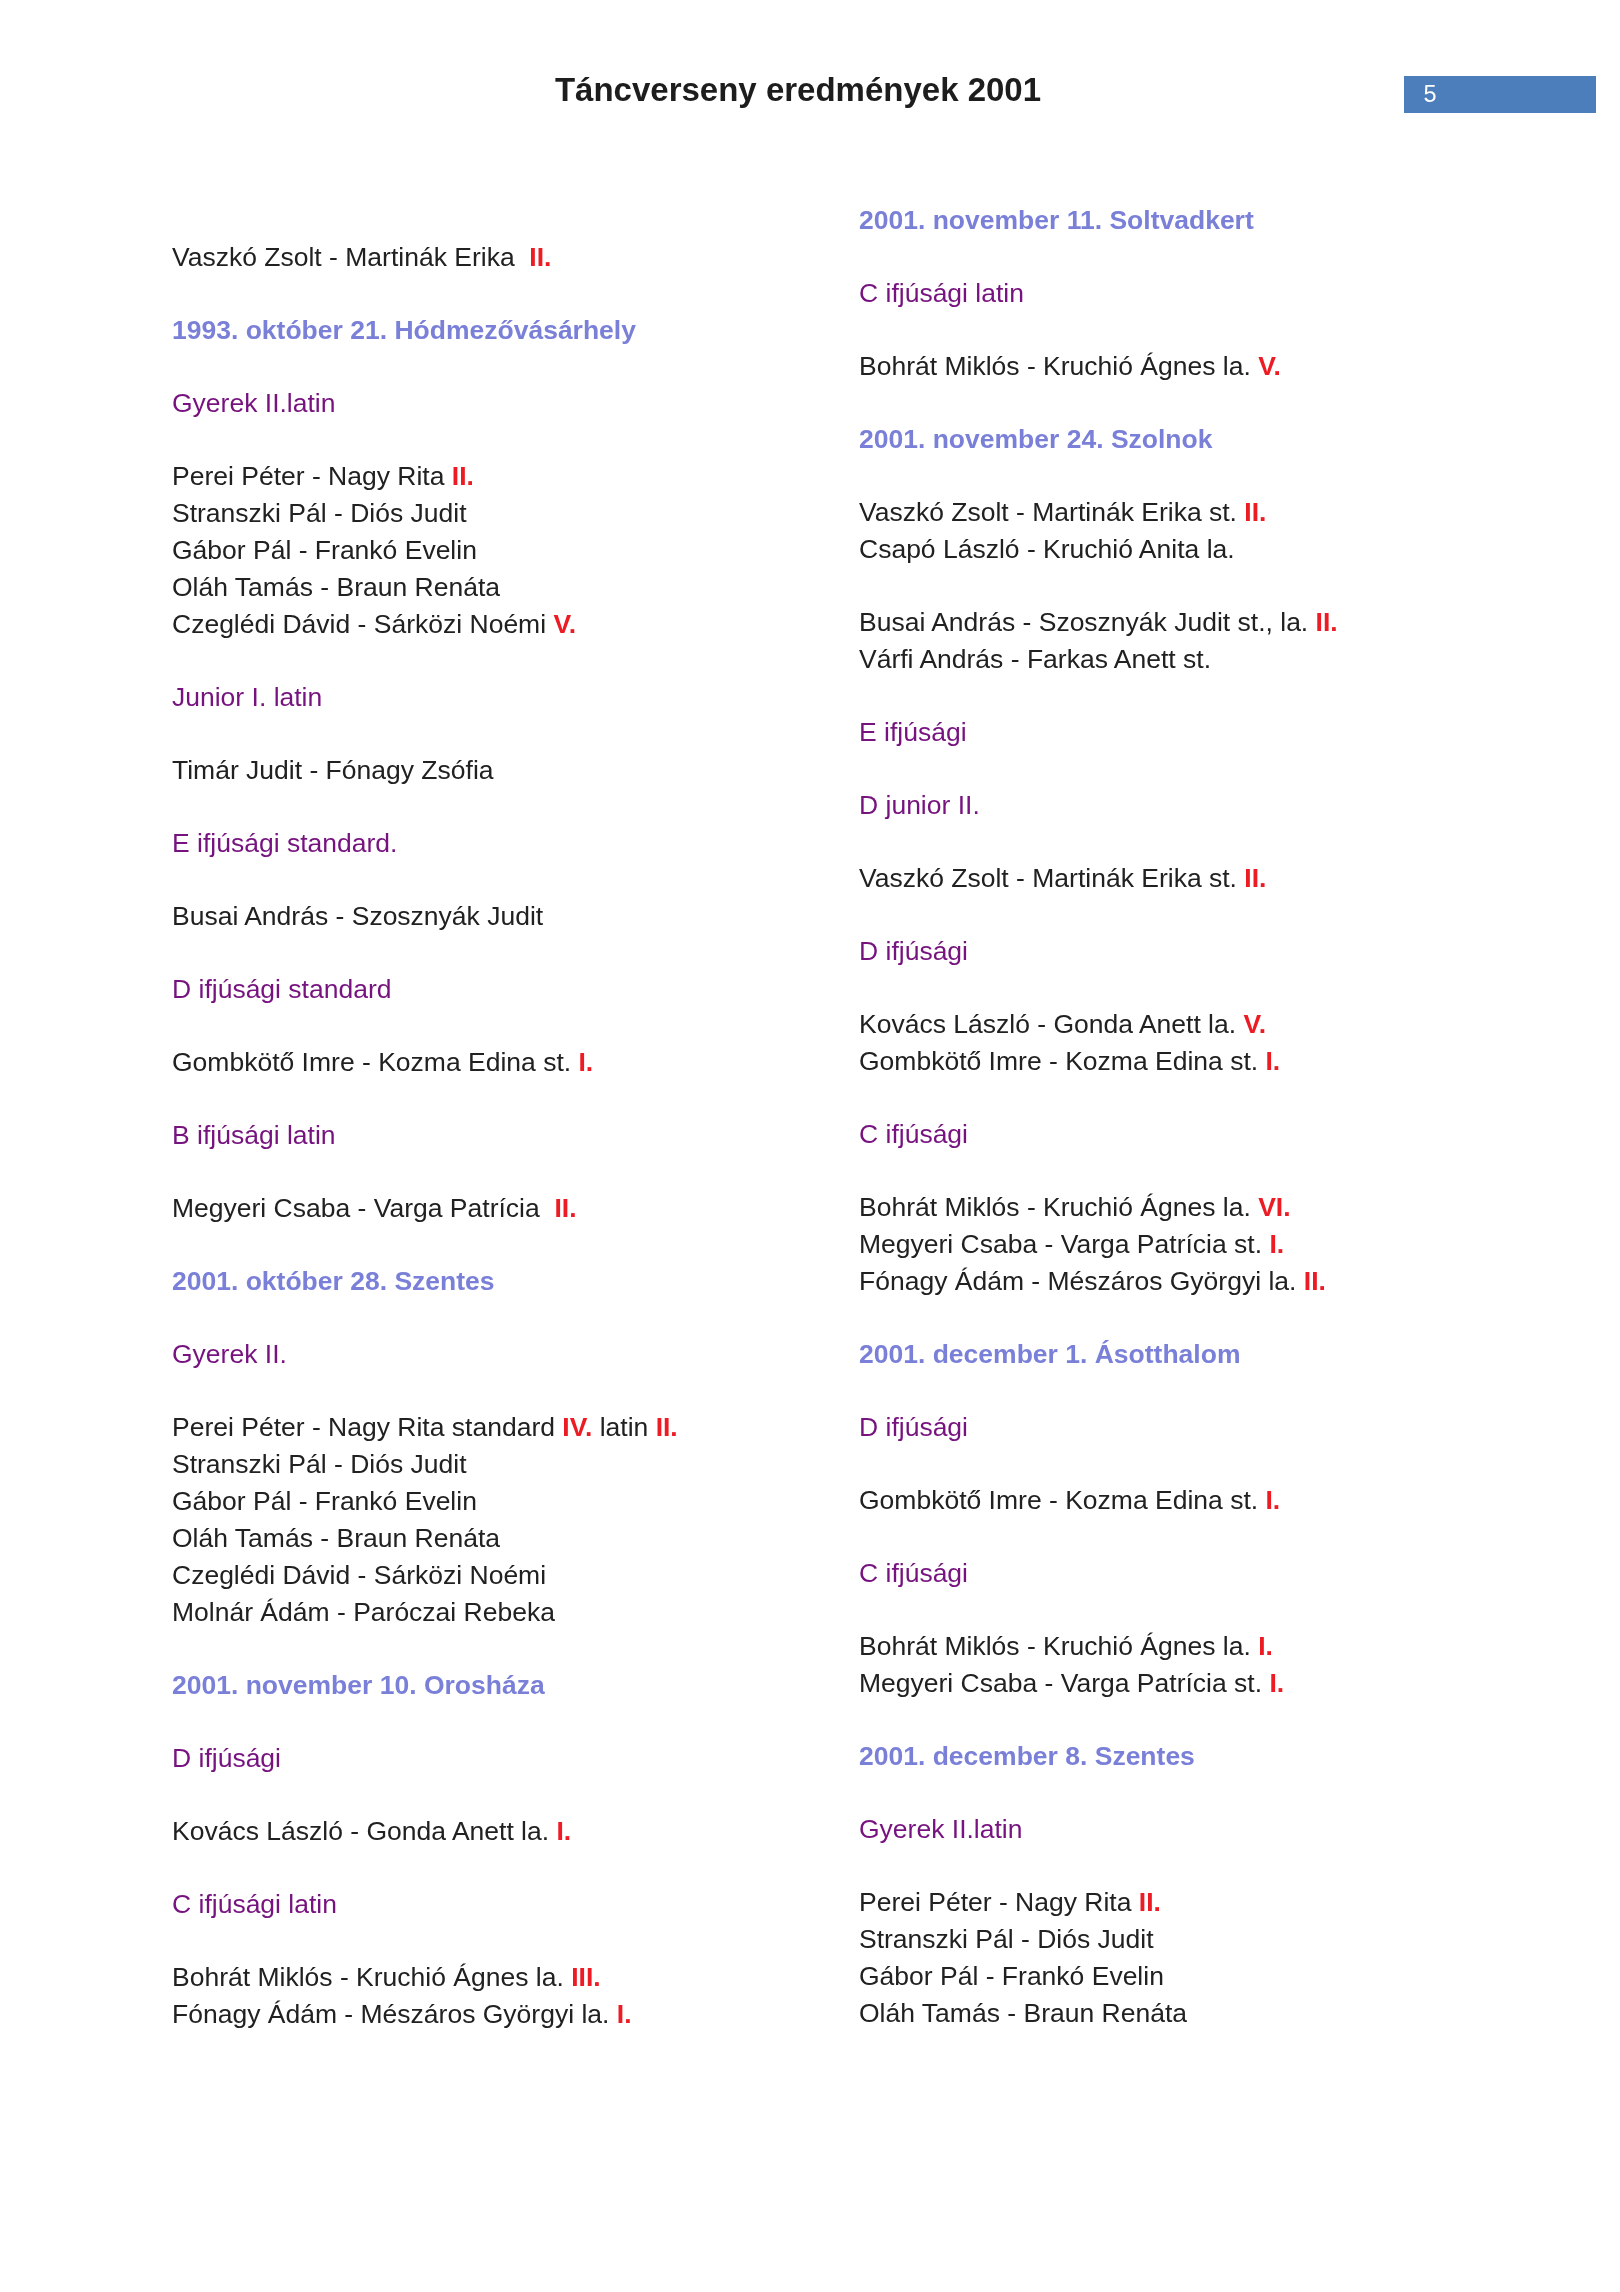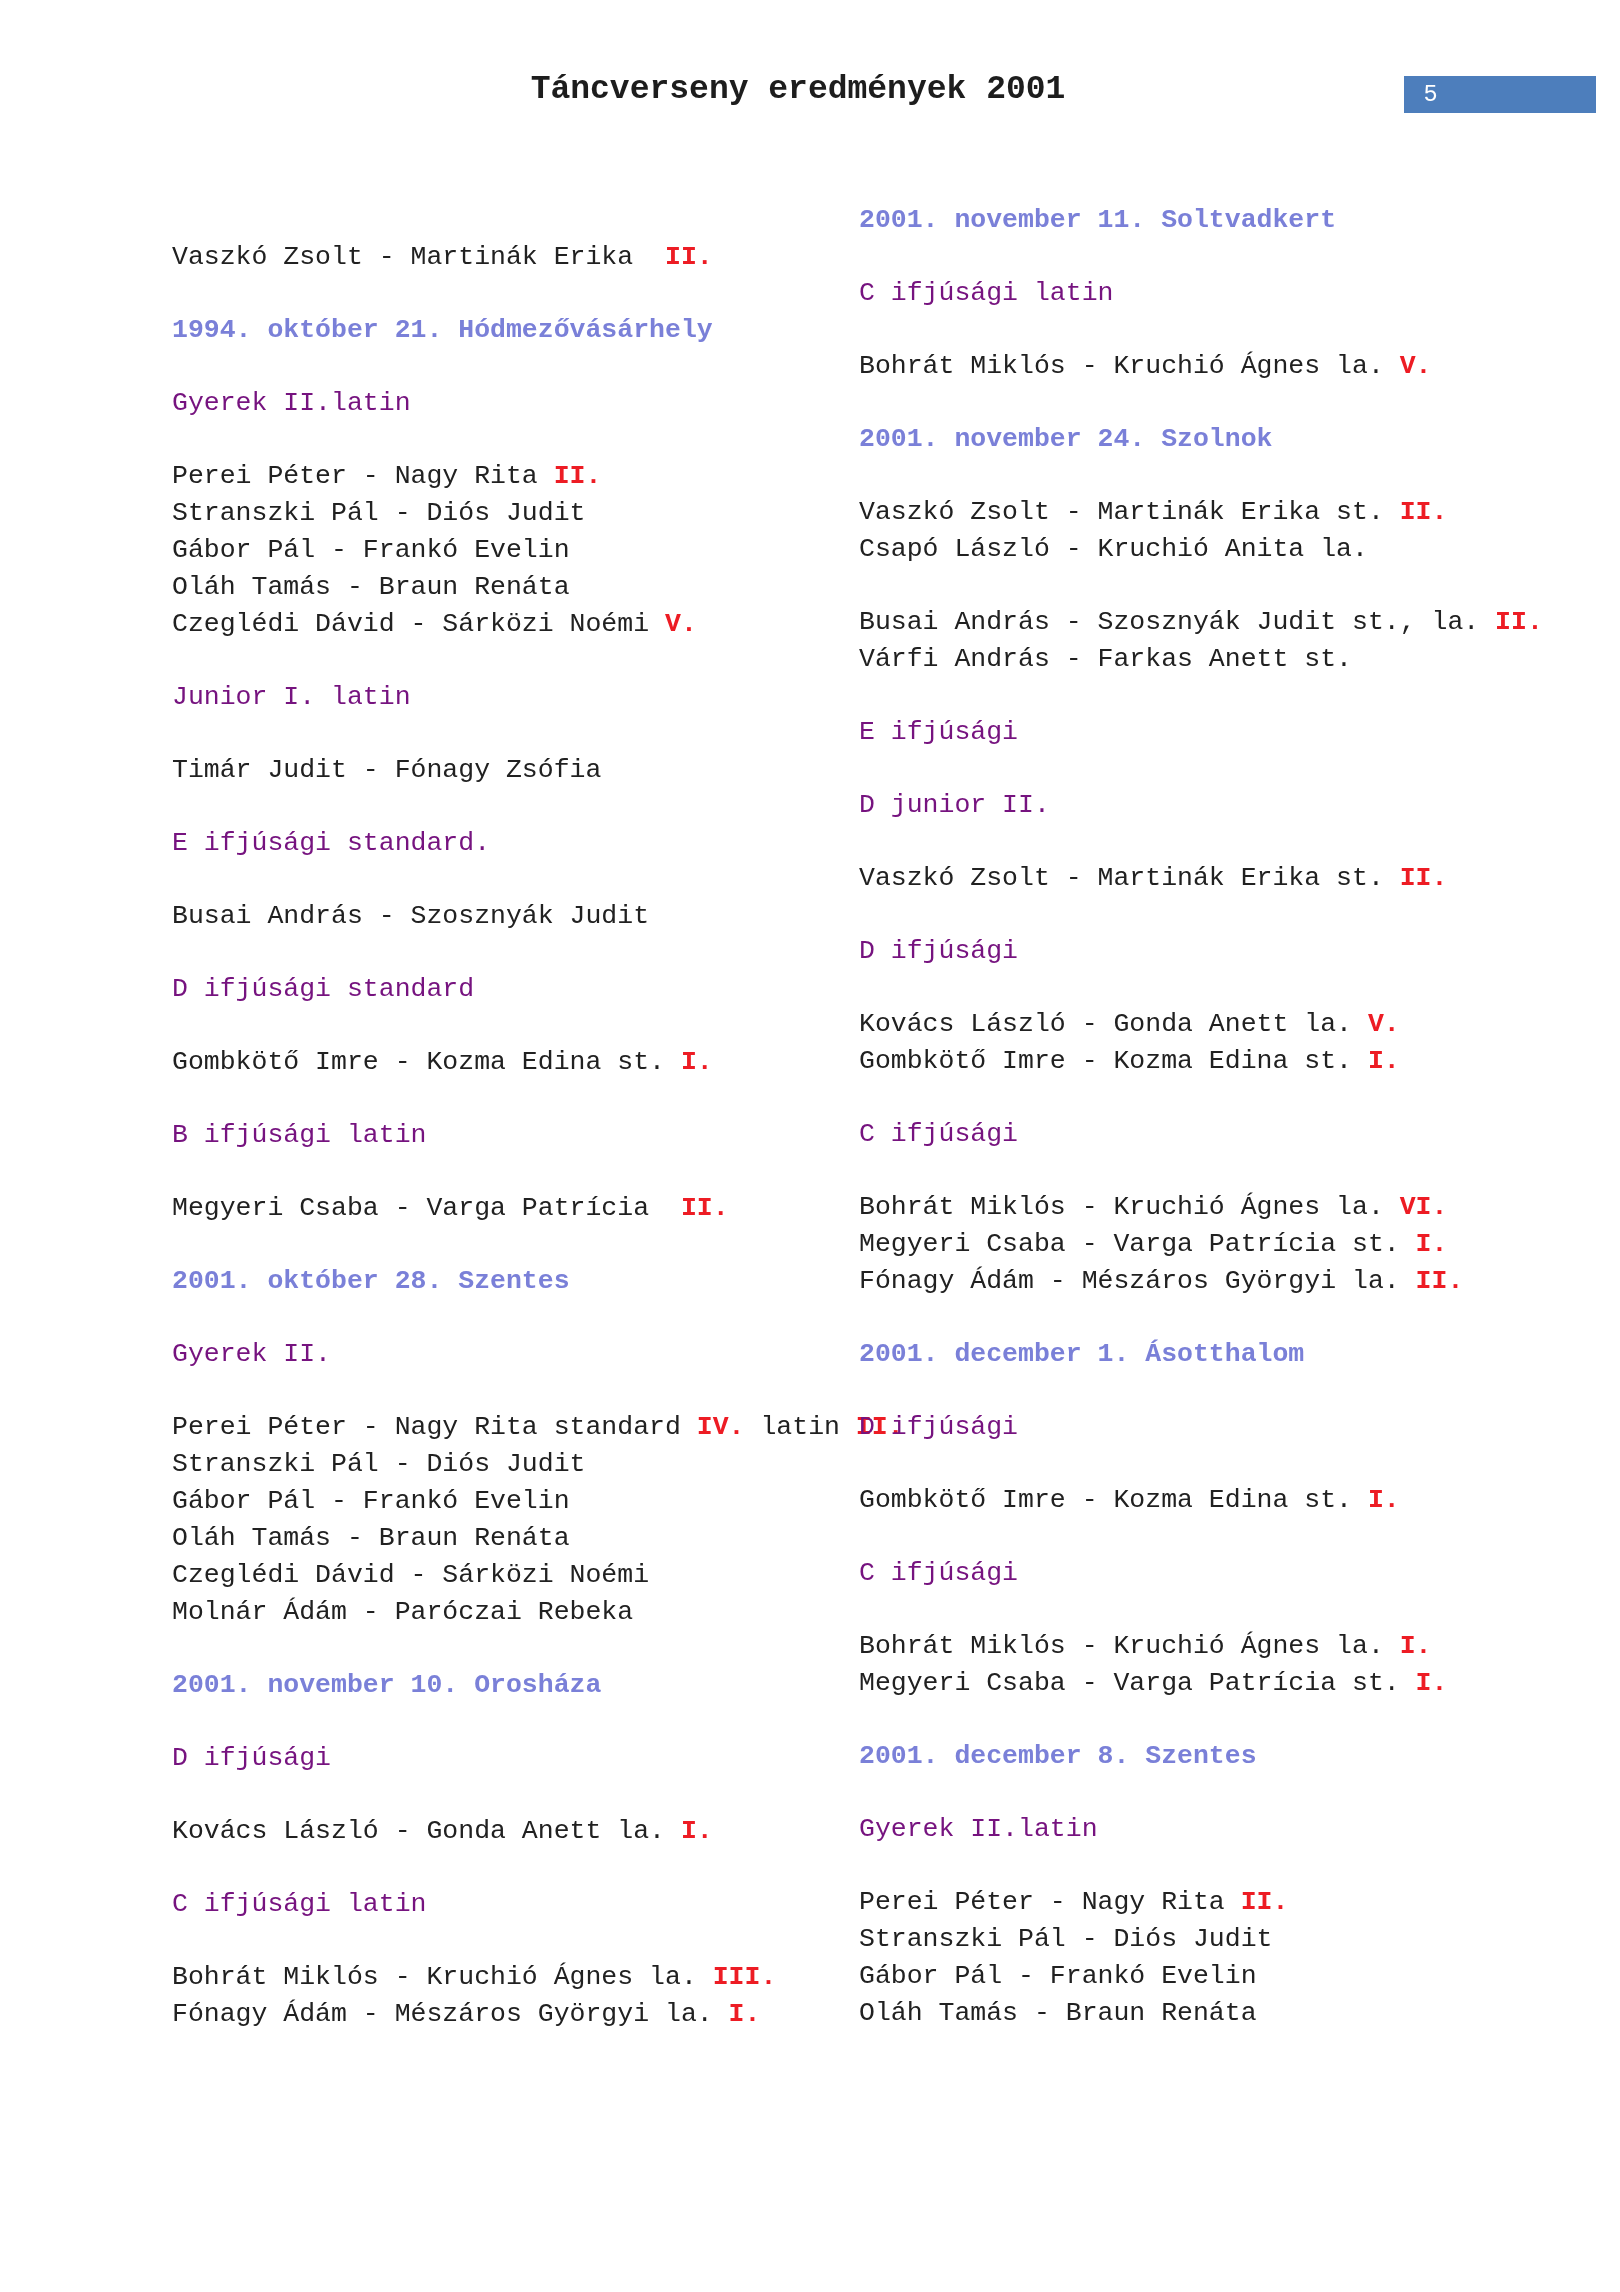--- a/index.html
+++ b/index.html
@@ -1,20 +1,20 @@
 <!DOCTYPE html>
 <html style="--heading-blue: #7a80d8; --category-purple: #76137f; --rank-red: #ed1c24; --body-color: #212121; --title-color: #1d1d1d; --box-blue: #4d7ebc;"><head>
 <meta charset="utf-8">
 <style>
   html,body{margin:0;padding:0;background:#ffffff;}
   #page{
     position:relative;
     width:1596px;height:2293px;
     background:#ffffff;
-    font-family:Liberation Mono, monospace;
+    font-family:Liberation Sans, sans-serif;
     color:var(--body-color,#212121);
     overflow:hidden;
   }
   .page-title{
     position:absolute;top:71px;left:0;width:100%;
     text-align:center;
     font-size:33px;font-weight:bold;
     color:var(--title-color,#1d1d1d);
     letter-spacing:0px;
   }
@@ -44,21 +44,21 @@
 </head>
 <body>
 
 <div id="page">
   <div class="page-title">Táncverseny eredmények 2001</div>
   <div class="page-num-box">
     <span>5</span>
   </div>
   <div class="column" id="col-0">
       <div class="block results"><div class="line"><span class="names">Vaszkó Zsolt - Martinák Erika  </span><span class="rank">II.</span></div></div>
-      <div class="block date">1994. október 21. Hódmezővásárhely</div>
+      <div class="block date">1993. október 21. Hódmezővásárhely</div>
       <div class="block category">Gyerek II.latin</div>
       <div class="block results"><div class="line"><span class="names">Perei Péter - Nagy Rita </span><span class="rank">II.</span></div><div class="line"><span class="names">Stranszki Pál - Diós Judit</span></div><div class="line"><span class="names">Gábor Pál - Frankó Evelin</span></div><div class="line"><span class="names">Oláh Tamás - Braun Renáta</span></div><div class="line"><span class="names">Czeglédi Dávid - Sárközi Noémi </span><span class="rank">V.</span></div></div>
       <div class="block category">Junior I. latin</div>
       <div class="block results"><div class="line"><span class="names">Timár Judit - Fónagy Zsófia</span></div></div>
       <div class="block category">E ifjúsági standard.</div>
       <div class="block results"><div class="line"><span class="names">Busai András - Szosznyák Judit</span></div></div>
       <div class="block category">D ifjúsági standard</div>
       <div class="block results"><div class="line"><span class="names">Gombkötő Imre - Kozma Edina st. </span><span class="rank">I.</span></div></div>
       <div class="block category">B ifjúsági latin</div>
       <div class="block results"><div class="line"><span class="names">Megyeri Csaba - Varga Patrícia  </span><span class="rank">II.</span></div></div>

